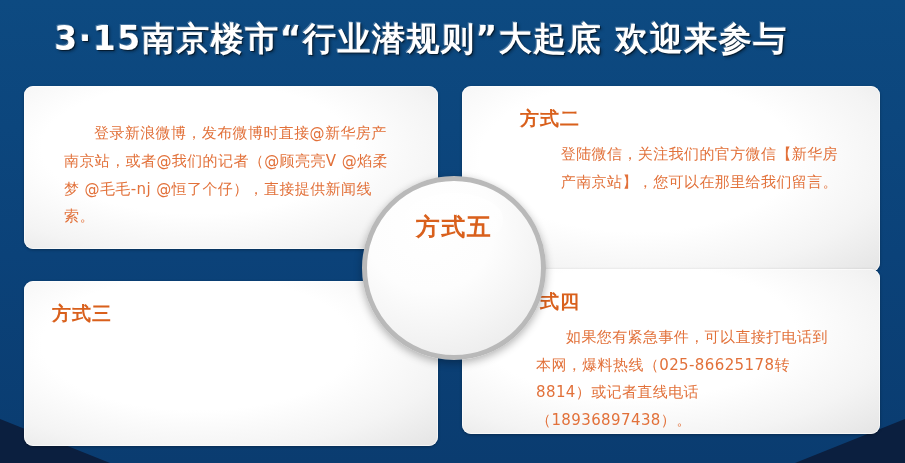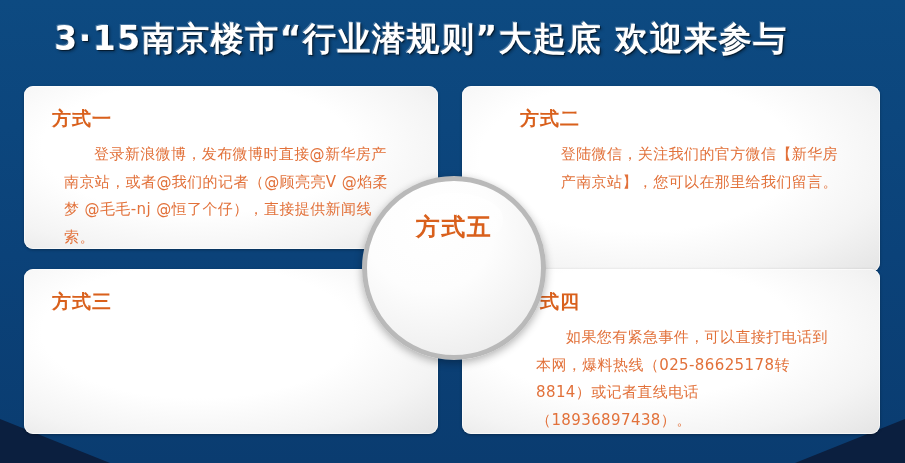--- a/index.html
+++ b/index.html
@@ -79,21 +79,21 @@
     background: radial-gradient(ellipse at 42% 38%, #ffffff 0%, #ffffff 46%, #f4f4f4 74%, #e4e4e4 100%);
     box-shadow:
       0 1px 3px rgba(0,0,0,0.30),
       inset 0 0 0 1px rgba(255,255,255,0.6);
     box-sizing: border-box;
     padding: 22px 26px 16px 28px;
     overflow: hidden;
   }
   .card.c1 { left: 24px;  top: 0px;   width: 414px; height: 163px; }
   .card.c2 { left: 462px; top: 0px;   width: 418px; height: 186px; }
-  .card.c3 { left: 24px;  top: 183px; width: 414px; height: 165px; }
+  .card.c3 { left: 24px;  top: 195px; width: 414px; height: 165px; }
   .card.c4 { left: 462px; top: 183px; width: 418px; height: 165px; }
 
   .card-title {
     color: #d9601c;
     font-size: 19px;
     font-weight: bold;
     letter-spacing: 1px;
     margin: 0 0 12px 0;
     line-height: 1.1;
   }
@@ -179,21 +179,20 @@
   <div class="corner-wedge bl"></div>
   <div class="corner-wedge br"></div>
 
   <div class="title-bar">
     <div class="poster-title">3·15南京楼市“行业潜规则”大起底 欢迎来参与</div>
   </div>
 
   <div class="cards">
 
     <div class="card c1">
-      <div class="card-title">方式一</div>
       <div class="card-body">登录新浪微博，发布微博时直接@新华房产南京站，或者@我们的记者（@顾亮亮V @焰柔梦 @毛毛-nj @恒了个仔），直接提供新闻线索。</div>
     </div>
 
     <div class="card c2">
       <div class="card-title">方式二</div>
       <div class="card-body">登陆微信，关注我们的官方微信【新华房产南京站】，您可以在那里给我们留言。</div>
     </div>
 
     <div class="card c3">
       <div class="card-title">方式三</div>

